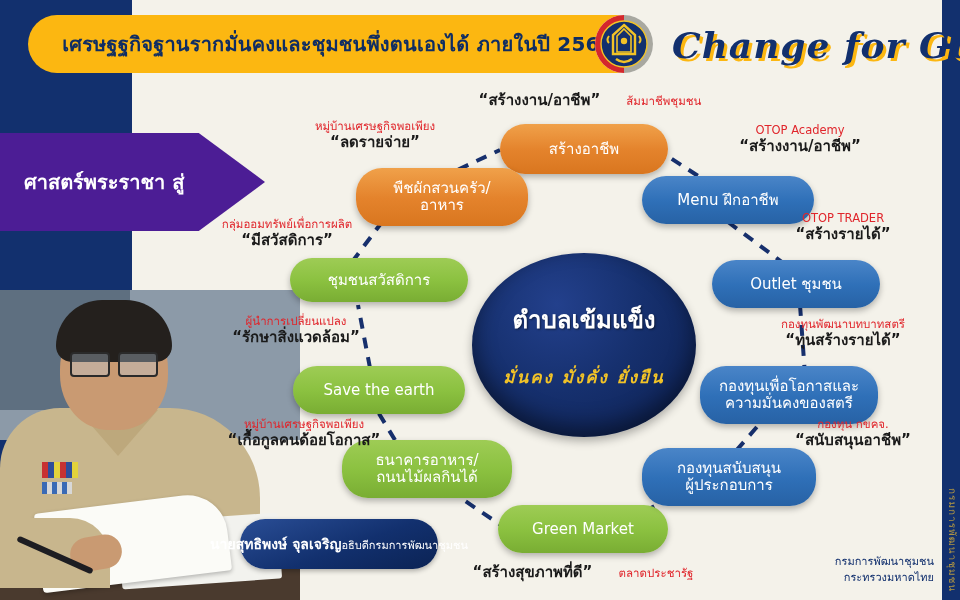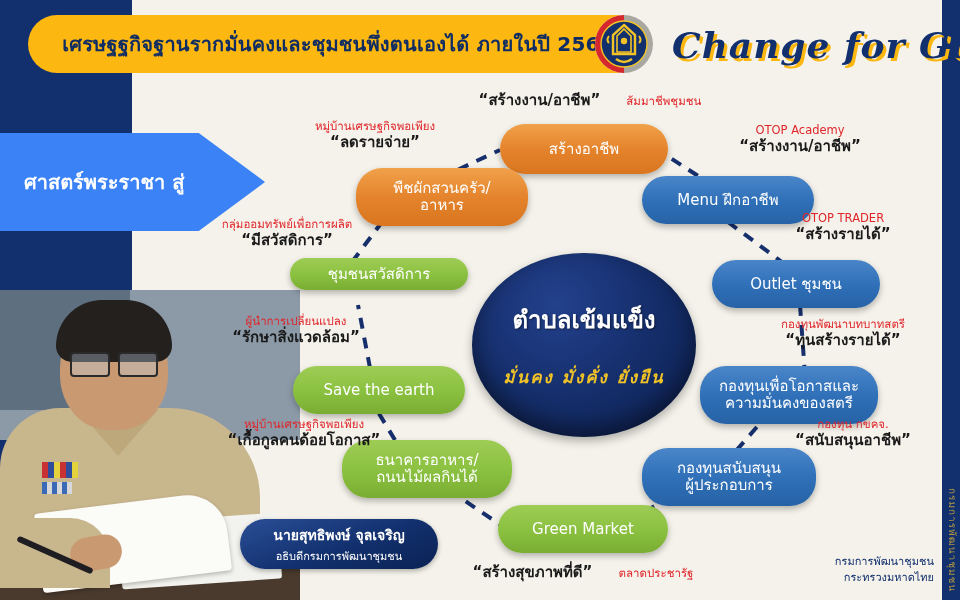--- a/index.html
+++ b/index.html
@@ -61,21 +61,21 @@
     color: #12306e;
     text-shadow: 3px 3px 0 #fcb711;
     letter-spacing: 1px;
     white-space: nowrap;
   }
 
   
   .arrow-banner {
     position: absolute; left: 0; top: 133px;
     width: 265px; height: 98px;
-    background: #3b82f6;
+    background: #4c1d95;
     clip-path: polygon(0 0, 75% 0, 100% 50%, 75% 100%, 0 100%);
     display: flex; align-items: center;
   }
   .arrow-banner .arrow-label {
     color: #ffffff; font-size: 20px; font-weight: bold;
     padding-left: 24px; white-space: nowrap;
   }
 
   
   .person-photo {
@@ -114,21 +114,21 @@
                background:#c99a72; border-radius:18px; transform: rotate(-10deg); }
   .ph-pen    { position:absolute; left:14px; top:262px; width:82px; height:6px;
                background:#1d1d22; transform: rotate(24deg); border-radius:3px; }
 
   
   .name-plate {
     position: absolute; left: 240px; top: 519px;
     width: 198px; height: 50px;
     background: linear-gradient(160deg,#2a4e96 0%, #12306e 55%, #0b2354 100%);
     border-radius: 25px;
-    display: flex; flex-direction: column;
+    display: flex; 
     align-items: center; justify-content: center;
     box-shadow: 0 2px 5px rgba(0,0,0,.3);
   }
   .name-plate .nm-1 { color:#ffffff; font-size:14px; font-weight:bold; white-space:nowrap; }
   .name-plate .nm-2 { color:#ffffff; font-size:11px; white-space:nowrap; margin-top:1px; }
 
   
   .center-circle {
     position: absolute; left: 472px; top: 253px;
     width: 224px; height: 184px;
@@ -264,21 +264,21 @@
   </div>
 
   <div class="node orange" style="left:500px; top:124px; width:168px; height:50px;">
     <span>สร้างอาชีพ</span>
   </div>
 
   <div class="node orange" style="left:356px; top:168px; width:172px; height:58px;">
     <span>พืชผักสวนครัว/<br>อาหาร</span>
   </div>
 
-  <div class="node green" style="left:290px; top:258px; width:178px; height:32px;">
+  <div class="node green" style="left:290px; top:258px; width:178px; height:44px;">
     <span>ชุมชนสวัสดิการ</span>
   </div>
 
   <div class="node green" style="left:293px; top:366px; width:172px; height:48px;">
     <span>Save the earth</span>
   </div>
 
   <div class="node green" style="left:342px; top:440px; width:170px; height:58px;">
     <span>ธนาคารอาหาร/<br>ถนนไม้ผลกินได้</span>
   </div>

